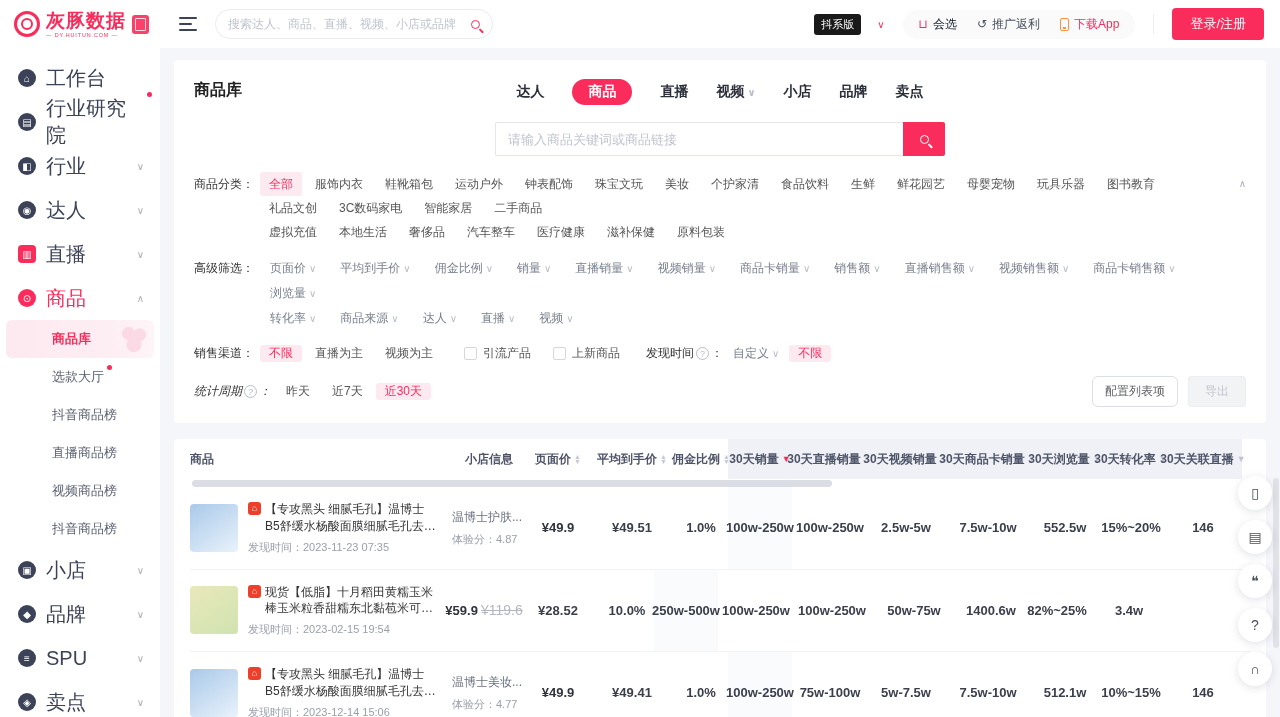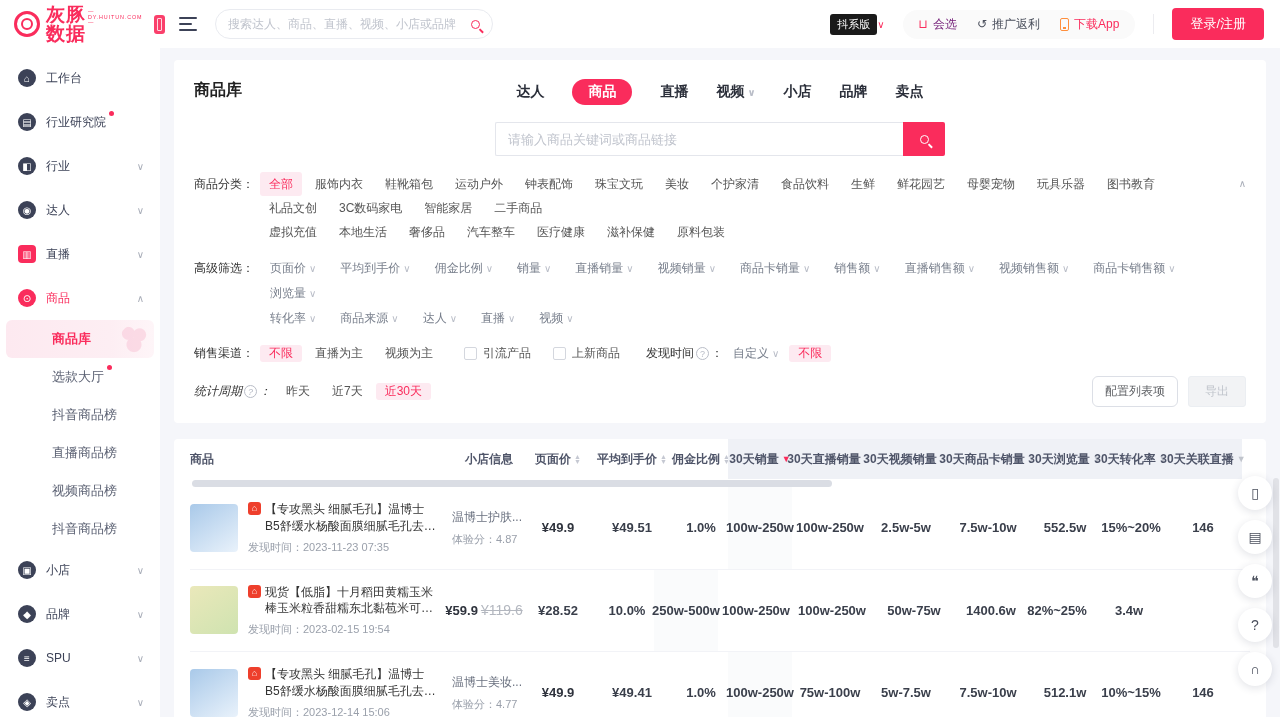--- a/index.html
+++ b/index.html
@@ -4,53 +4,53 @@
 <style>
   * { margin:0; padding:0; box-sizing:border-box; }
   html,body { width:1280px; height:717px; overflow:hidden; background:#f5f6fa;
               font-family:"Liberation Sans","DejaVu Sans",sans-serif; font-size:13px; color:#333; }
 
   
   .topbar{position:fixed;top:0;left:0;right:0;height:48px;background:#fff;display:flex;align-items:center;z-index:20;}
   .logo-wrap{width:165px;display:flex;align-items:center;padding-left:14px;gap:6px;cursor:pointer;}
   .logo-swirl{width:26px;height:26px;border:3px solid #fa2c5c;border-radius:50%;position:relative;flex:0 0 auto;}
   .logo-swirl::after{content:"";position:absolute;left:4px;top:4px;width:8px;height:8px;border:2px solid #fa2c5c;border-radius:50%;}
-  .logo-text-col{display:flex;flex-direction:row;line-height:1;}
+  .logo-text-col{display:flex;flex-direction:column;line-height:1;}
   .logo-name{color:#fa2c5c;font-size:19px;font-weight:800;letter-spacing:1px;}
   .logo-sub{color:#fa2c5c;font-size:6px;letter-spacing:1px;margin-top:2px;transform:scale(.9);transform-origin:left;}
   .logo-seal{width:17px;height:19px;background:#fa2c5c;border-radius:3px;position:relative;opacity:.9;}
   .logo-seal::after{content:"";position:absolute;inset:3px;border:1px solid #fff;border-radius:1px;opacity:.8;}
   .hamburger{width:18px;height:14px;margin-left:14px;position:relative;cursor:pointer;flex:0 0 auto;}
   .hamburger span{position:absolute;left:0;height:2px;background:#3c4257;border-radius:1px;}
   .hamburger .b1{top:0;width:18px;}.hamburger .b2{top:6px;width:13px;}.hamburger .b3{top:12px;width:18px;}
   .top-search{margin-left:18px;width:278px;height:30px;border:1px solid #e9ebf0;border-radius:15px;display:flex;align-items:center;padding:0 12px;background:#fff;}
   .top-search input{border:none;outline:none;flex:1;font-size:12px;color:#333;background:transparent;}
   .top-search input::placeholder{color:#c0c4cd;}
   .mag{width:9px;height:9px;border:1.5px solid #fa2c5c;border-radius:50%;position:relative;display:inline-block;}
   .mag::after{content:"";position:absolute;width:5px;height:1.5px;background:#fa2c5c;transform:rotate(45deg);left:7px;top:9px;}
   .top-right{margin-left:auto;display:flex;align-items:center;gap:18px;padding-right:16px;}
-  .version-badge{display:flex;align-items:center;gap:0;cursor:pointer;margin-left:12px;}
+  .version-badge{display:flex;align-items:center;gap:16px;cursor:pointer;margin-left:12px;}
   .version-badge .vb{background:#1a1a1a;color:#fff;font-size:11px;padding:3px 7px;border-radius:3px;}
   .chev{font-size:10px;color:#b9bdc7;}
   .chev.pink{color:#fa2c5c;}
   .tnav{display:flex;align-items:center;gap:20px;background:#fafafa;border-radius:16px;padding:6px 16px;}
   .tnav-item{display:flex;align-items:center;gap:5px;font-size:12px;cursor:pointer;white-space:nowrap;}
   .tnav-glyph{font-size:12px;}
   .phone-shape{width:9px;height:13px;border:1.5px solid #ff8f3c;border-radius:2px;display:inline-block;position:relative;}
   .phone-shape::after{content:"";position:absolute;bottom:1px;left:2px;right:2px;height:1.5px;background:#ff8f3c;}
   .top-divider{width:1px;height:20px;background:#ececf0;}
   .login-btn{background:#fa2c5c;color:#fff;font-size:13px;padding:7px 18px;border-radius:4px;border:none;cursor:pointer;}
 
   
   .sidebar{position:fixed;top:48px;left:0;bottom:0;width:160px;background:#fff;z-index:15;padding-top:8px;overflow:hidden;}
   .side-item{display:flex;align-items:center;height:44px;padding:0 16px 0 18px;cursor:pointer;position:relative;}
   .side-icon{width:18px;height:18px;border-radius:50%;background:#3c4257;color:#fff;font-size:10px;display:flex;align-items:center;justify-content:center;margin-right:10px;flex:0 0 auto;}
   .side-icon.sq{border-radius:4px;}
   .side-icon.pink{background:#fa2c5c;}
-  .side-label{font-size:12px;color:#3c4257;position:relative;}
+  .side-label{font-size:20px;color:#3c4257;position:relative;}
   .side-item.active .side-label{color:#fa2c5c;}
   .side-chev{margin-left:auto;font-size:10px;color:#a8adb8;}
   .red-dot{position:absolute;top:-3px;right:-8px;width:5px;height:5px;border-radius:50%;background:#fa2c5c;}
   .sub-item{display:flex;align-items:center;height:38px;padding-left:46px;cursor:pointer;position:relative;margin:0 6px;border-radius:6px;}
   .sub-label{font-size:13px;color:#5a6072;position:relative;}
   .sub-item.active{background:linear-gradient(90deg,#fde9f0 0%,#fdeef3 70%,#fef5f8 100%);}
   .sub-item.active .sub-label{color:#fa2c5c;font-weight:700;}
   .flower{position:absolute;right:6px;top:5px;width:28px;height:28px;border-radius:50%;
           background:radial-gradient(circle at 30% 30%,#f9c7d8 0 6px,transparent 7px),
                      radial-gradient(circle at 70% 35%,#f9c7d8 0 6px,transparent 7px),
@@ -143,21 +143,21 @@
     <span class="mag"></span>
   </div>
   <div class="top-right">
     <div class="version-badge">
       <span class="vb">抖系版</span>
       <span class="chev pink">∨</span>
     </div>
     <div class="tnav">
         <div class="tnav-item">
           <span class="tnav-glyph" style="color:#fa2c5c">⊔</span>
-          <span style="color:#701a75">会选</span>
+          <span style="color:#0f172a">会选</span>
         </div>
         <div class="tnav-item">
           <span class="tnav-glyph" style="color:#4a4f5c">↺</span>
           <span style="color:#4a4f5c">推广返利</span>
         </div>
         <div class="tnav-item">
           <span class="phone-shape"></span>
           <span style="color:#fa2c5c">下载App</span>
         </div>
       </div>

